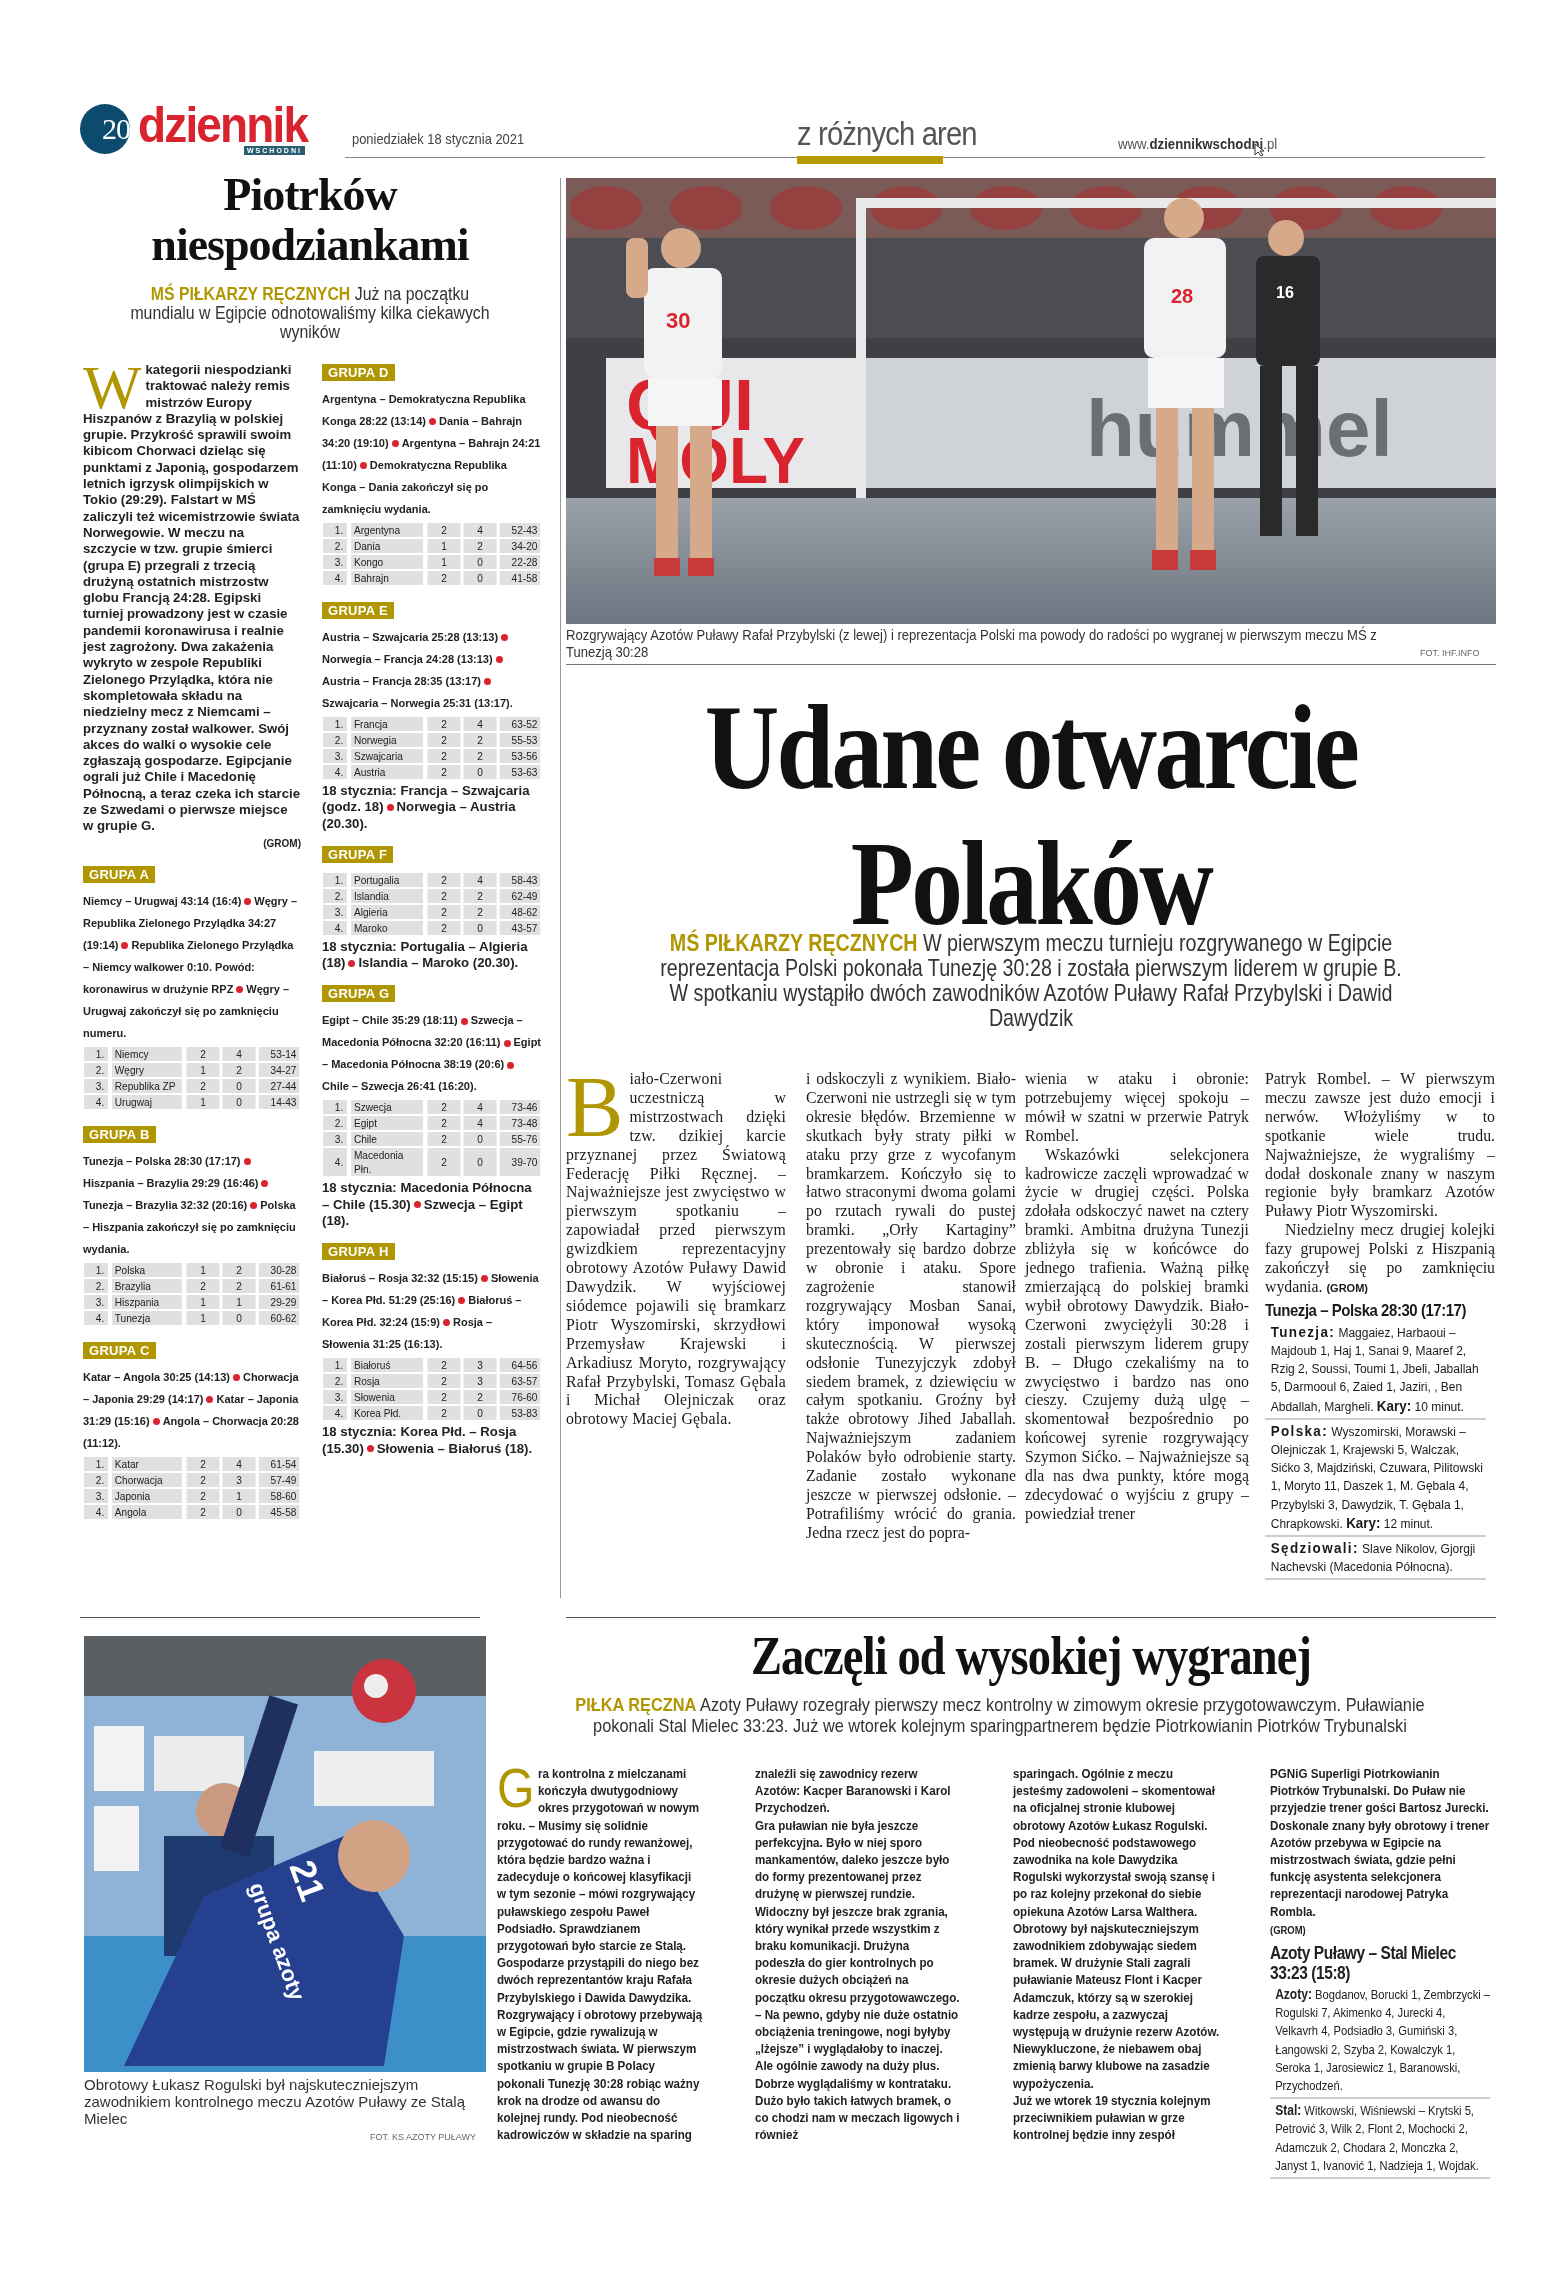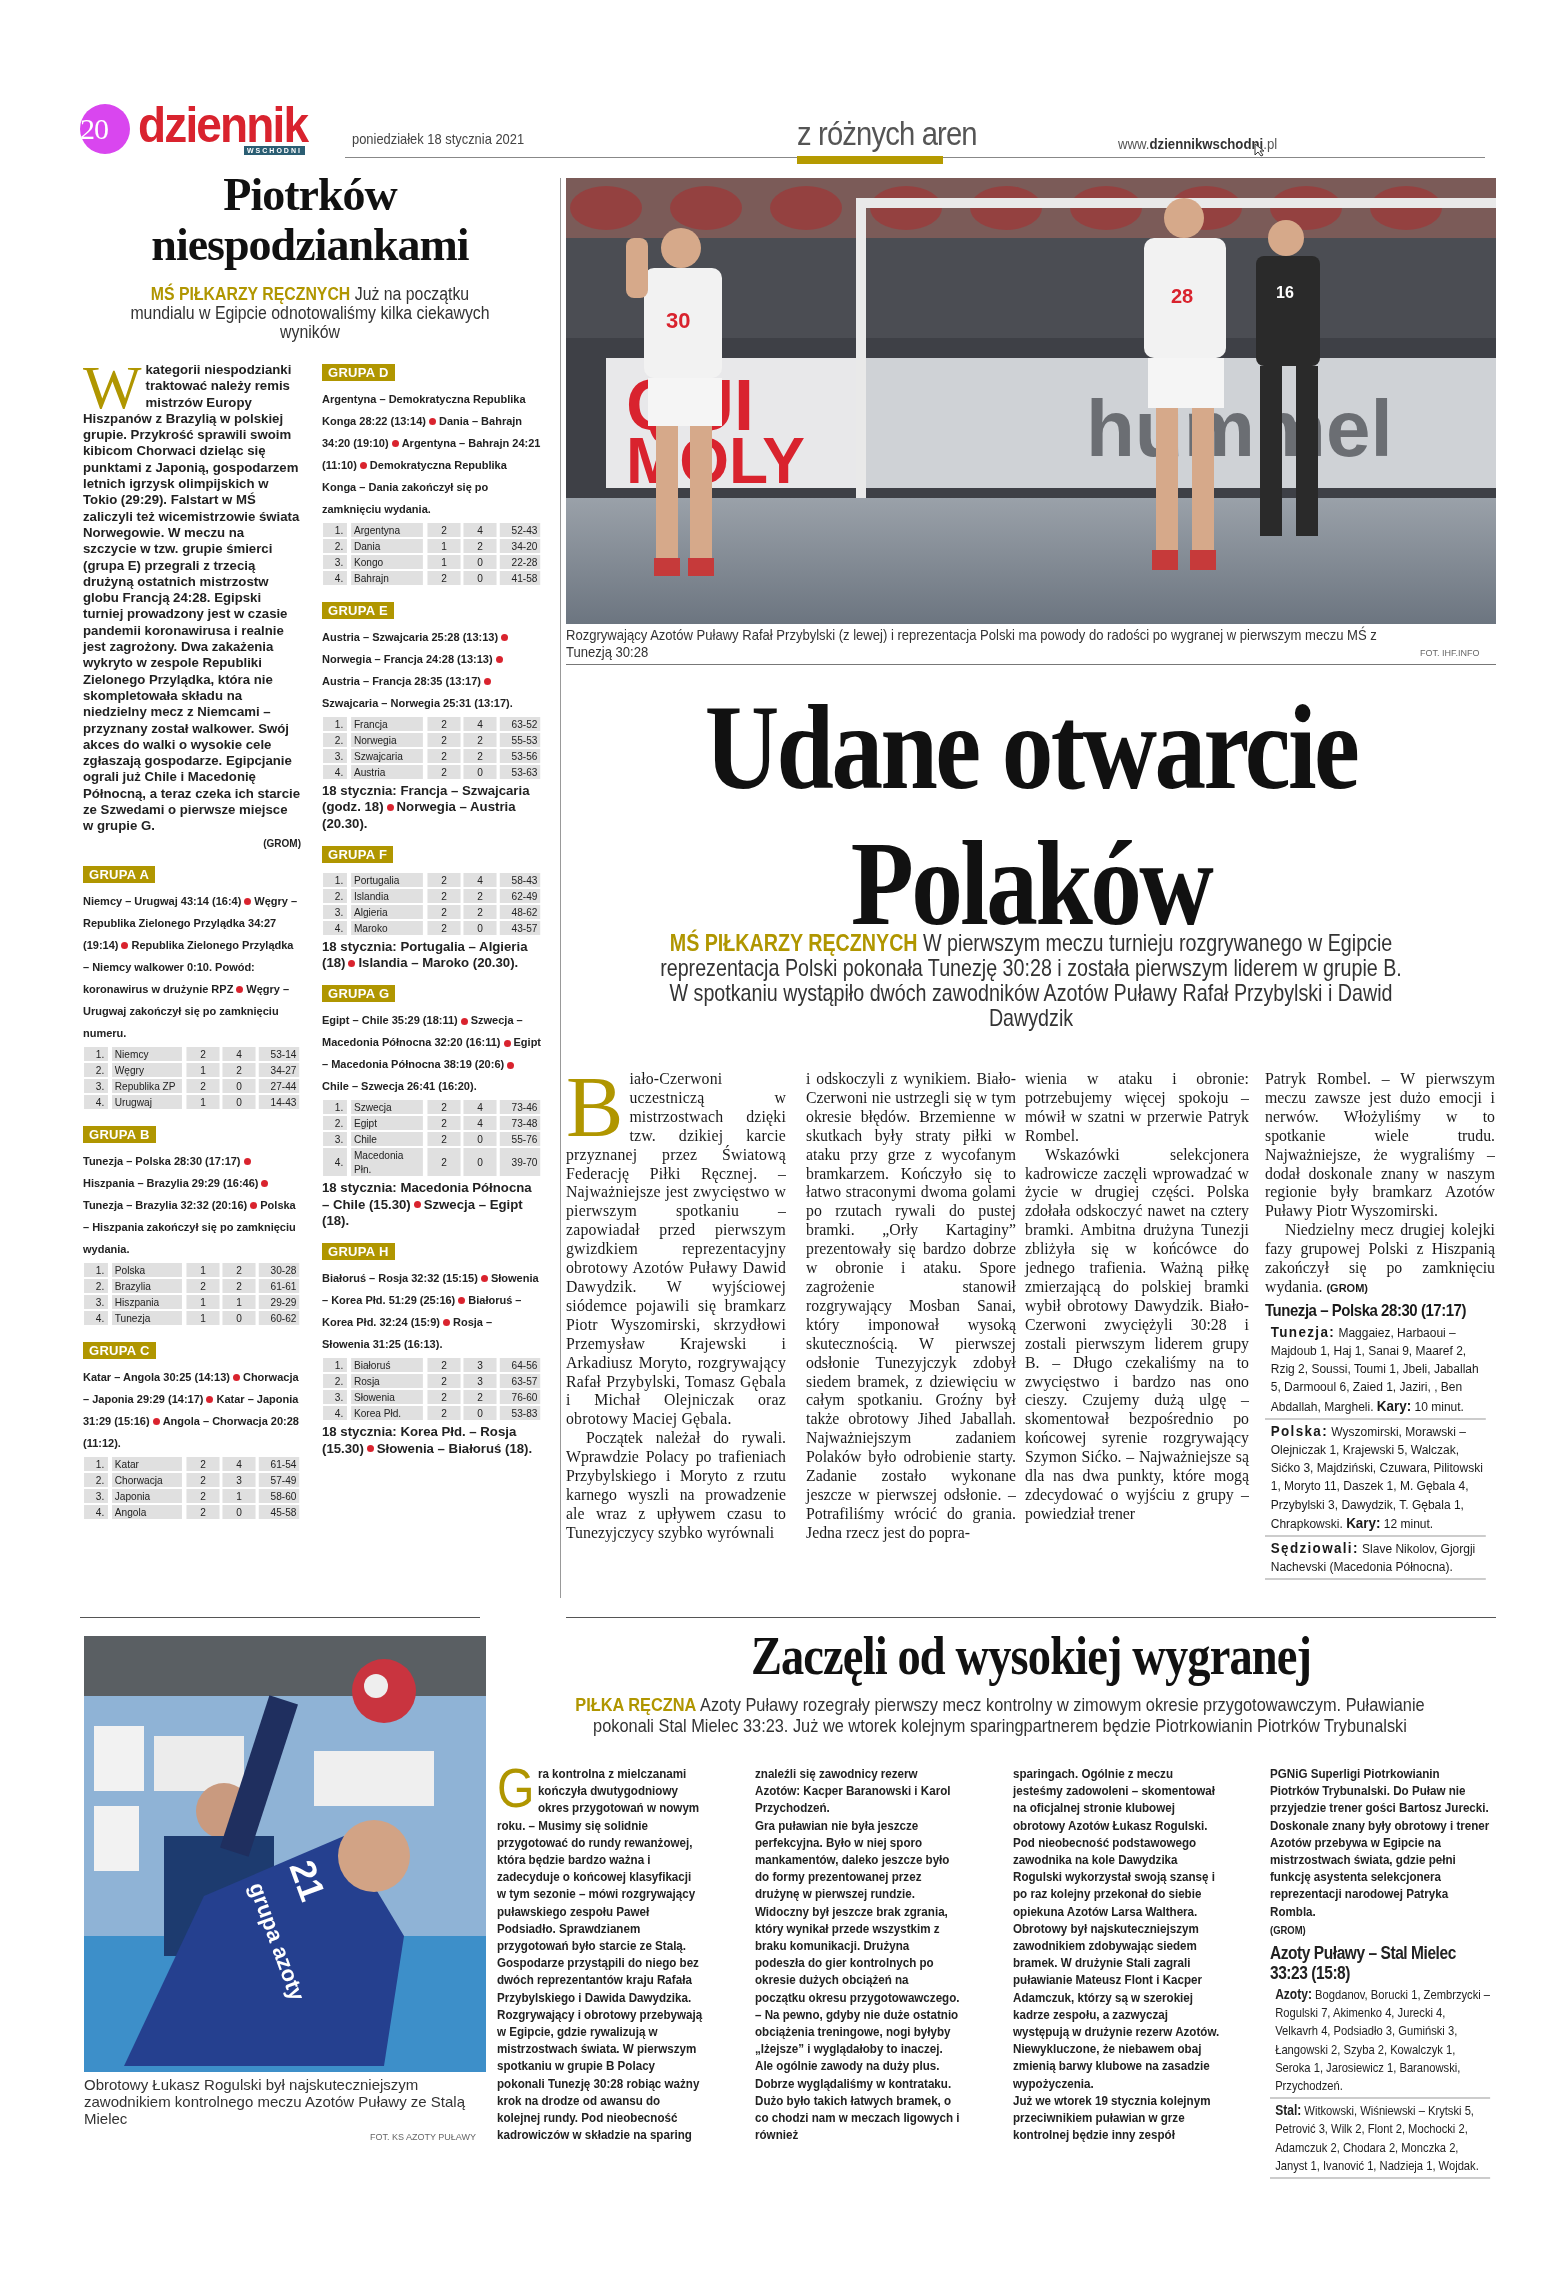--- a/index.html
+++ b/index.html
@@ -1,22 +1,22 @@
 <!DOCTYPE html>
 <html><head>
 <meta charset="utf-8">
 <style>
   * { box-sizing: border-box; margin: 0; padding: 0; }
   html, body { width: 1558px; height: 2281px; background: #fff; overflow: hidden; }
   body { position: relative; font-family: "Liberation Sans", sans-serif; color: #1a1a1a; }
   .abs { position: absolute; }
 
   
-  .page-num { left: 80px; top: 104px; width: 50px; height: 50px; border-radius: 50%; background: #d946ef; color: #fff;
-    font-family: "Liberation Serif", serif; font-size: 30px; line-height: 50px; text-align: left; letter-spacing: -1px; }
+  .page-num { left: 80px; top: 104px; width: 50px; height: 50px; border-radius: 50%; background: #0c4a6e; color: #fff;
+    font-family: "Liberation Serif", serif; font-size: 30px; line-height: 50px; text-align: right; letter-spacing: -1px; }
   .logo { left: 138px; top: 100px; font-family: "Liberation Sans", sans-serif; font-weight: bold; font-size: 50px; color: #d9232e;
     letter-spacing: -2px; line-height: 50px; transform: scaleX(0.92); transform-origin: left; }
   .logo-sub { left: 244px; top: 146px; background: #2b5e73; color: #fff; font-size: 7px; font-weight: bold; letter-spacing: 2px; padding: 0 3px; line-height: 9px; }
   .date { left: 352px; top: 130px; font-size: 15px; color: #444; transform: scaleX(0.86); transform-origin: left; }
   .topline { left: 345px; top: 157px; width: 1140px; height: 1px; background: #888; }
   .section { left: 797px; top: 114px; font-size: 34px; color: #555; font-weight: 300; letter-spacing: -1px; transform: scaleX(0.86); transform-origin: left; }
   .section-bar { left: 797px; top: 156px; width: 146px; height: 8px; background: #b59a00; }
   .site { left: 1118px; top: 135px; font-size: 15px; color: #555; transform: scaleX(0.88); transform-origin: left; }
   .site b { color: #333; }
   .cursor-icon { left: 1254px; top: 143px; width: 14px; height: 14px; }
@@ -435,21 +435,20 @@
 </div>
 <p class="abs caption-top">Rozgrywający Azotów Puławy Rafał Przybylski (z lewej) i reprezentacja Polski ma powody do radości po wygranej w pierwszym meczu MŚ z Tunezją 30:28</p>
 <div class="abs fot-top">FOT. IHF.INFO</div>
 <div class="abs capline"></div>
 
 <h1 class="abs headline-main"><span>Udane otwarcie</span><br><span>Polaków</span></h1>
 <p class="abs lead-main"><span class="kicker">MŚ PIŁKARZY RĘCZNYCH</span> <span>W pierwszym meczu turnieju rozgrywanego w Egipcie reprezentacja Polski pokonała Tunezję 30:28 i została pierwszym liderem w grupie B. W spotkaniu wystąpiło dwóch zawodników Azotów Puławy Rafał Przybylski i Dawid Dawydzik</span></p>
 
 <div class="abs serif-col sc1">
   <p><span class="dropcap-b">B</span><span style="letter-spacing:0.2px">iało-Czerwoni uczestniczą w mistrzostwach dzięki tzw. dzikiej karcie przyznanej przez Światową Federację Piłki Ręcznej. – Najważniejsze jest zwycięstwo w pierwszym spotkaniu – zapowiadał przed pierwszym gwizdkiem reprezentacyjny obrotowy Azotów Puławy Dawid Dawydzik. W wyjściowej siódemce pojawili się bramkarz Piotr Wyszomirski, skrzydłowi Przemysław Krajewski i Arkadiusz Moryto, rozgrywający Rafał Przybylski, Tomasz Gębala i Michał Olejniczak oraz obrotowy Maciej Gębala.</span></p>
-  <p class="indent">Początek należał do rywali. Wprawdzie Polacy po trafieniach Przybylskiego i Moryto z rzutu karnego wyszli na prowadzenie ale wraz z upływem czasu to Tunezyjczycy szybko wyrównali</p>
 </div>
 <div class="abs serif-col sc2">
   <p>i odskoczyli z wynikiem. Biało-Czerwoni nie ustrzegli się w tym okresie błędów. Brzemienne w skutkach były straty piłki w ataku przy grze z wycofanym bramkarzem. Kończyło się to łatwo straconymi dwoma golami po rzutach rywali do pustej bramki. „Orły Kartaginy” prezentowały się bardzo dobrze w obronie i ataku. Spore zagrożenie stanowił rozgrywający Mosban Sanai, który imponował wysoką skutecznością. W pierwszej odsłonie Tunezyjczyk zdobył siedem bramek, z dziewięciu w całym spotkaniu. Groźny był także obrotowy Jihed Jaballah. Najważniejszym zadaniem Polaków było odrobienie starty. Zadanie zostało wykonane jeszcze w pierwszej odsłonie. – Potrafiliśmy wrócić do grania. Jedna rzecz jest do popra-</p>
 </div>
 <div class="abs serif-col sc3">
   <p>wienia w ataku i obronie: potrzebujemy więcej spokoju – mówił w szatni w przerwie Patryk Rombel.</p>
   <p class="indent">Wskazówki selekcjonera kadrowicze zaczęli wprowadzać w życie w drugiej części. Polska zdołała odskoczyć nawet na cztery bramki. Ambitna drużyna Tunezji zbliżyła się w końcówce do jednego trafienia. Ważną piłkę zmierzającą do polskiej bramki wybił obrotowy Dawydzik. Biało-Czerwoni zwyciężyli 30:28 i zostali pierwszym liderem grupy B. – Długo czekaliśmy na to zwycięstwo i bardzo nas ono cieszy. Czujemy dużą ulgę – skomentował bezpośrednio po końcowej syrenie rozgrywający Szymon Sićko. – Najważniejsze są dla nas dwa punkty, które mogą zdecydować o wyjściu z grupy – powiedział trener</p>
 </div>
 <div class="abs serif-col sc4">
   <p>Patryk Rombel. – W pierwszym meczu zawsze jest dużo emocji i nerwów. Włożyliśmy w to spotkanie wiele trudu. Najważniejsze, że wygraliśmy – dodał doskonale znany w naszym regionie były bramkarz Azotów Puławy Piotr Wyszomirski.</p>

